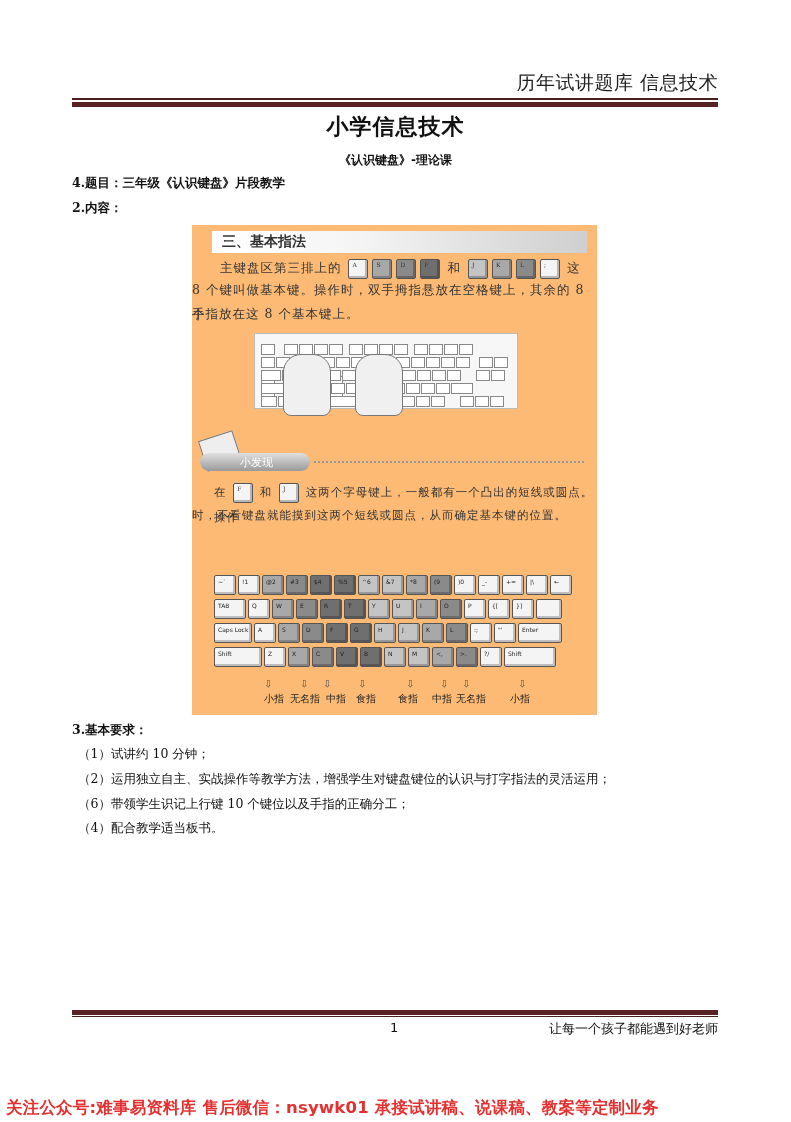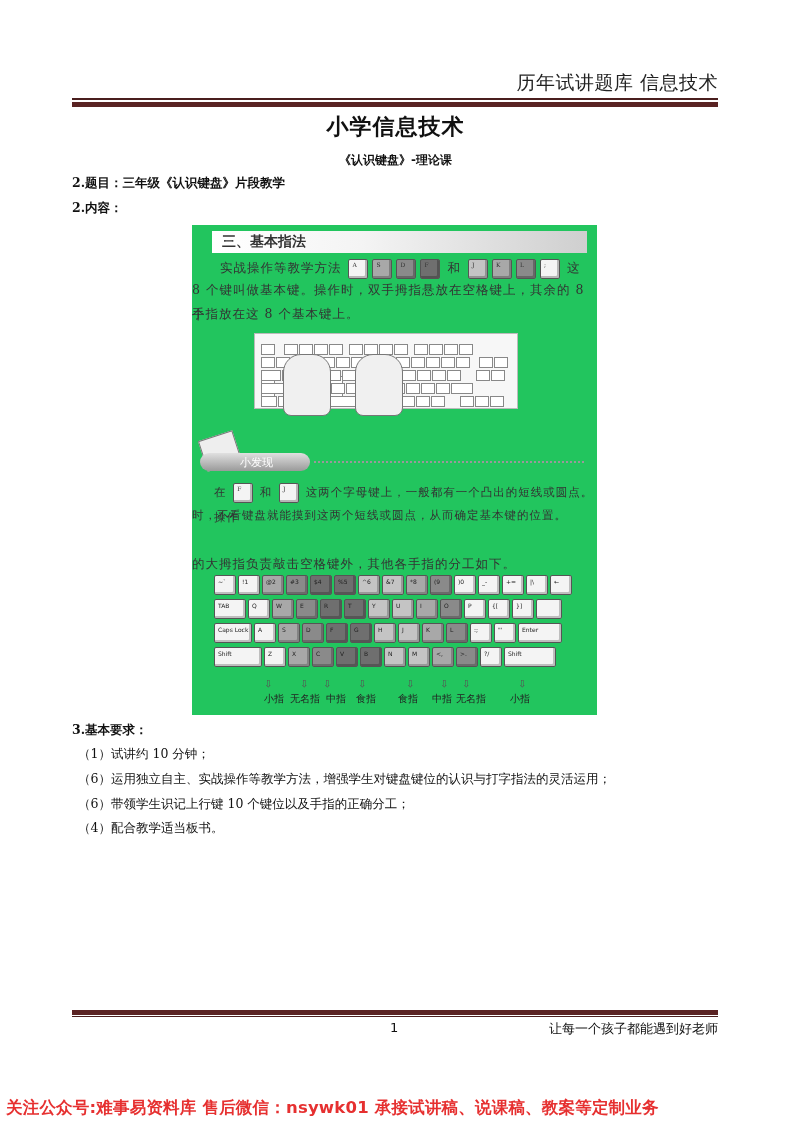--- a/index.html
+++ b/index.html
@@ -12,21 +12,21 @@
   .rule .thin { height:2px; background:#4a1e1e; }
   .rule .thick { height:5px; background:#5a2323; margin-top:2px; }
   .doc-title { left:0; width:791px; top:112px; text-align:center;
                font-family:"DejaVu Sans","Liberation Sans",sans-serif; font-weight:bold;
                font-size:22px; letter-spacing:1px; }
   .doc-sub { left:0; width:791px; top:152px; text-align:center; font-size:12px; font-weight:bold; }
   .sec { left:72px; font-size:12.5px; font-weight:bold; }
   .req { left:78px; font-size:12.5px; }
 
   
-  .scan { left:192px; top:225px; width:405px; height:490px; background:#22c55e; }
+  .scan { left:192px; top:225px; width:405px; height:490px; background:#fdba74; }
   .scan-h { left:20px; top:6px; width:375px; height:22px;
             background:linear-gradient(90deg,#ffffff 0%,#f4f4f4 40%,#cfcfcf 100%); }
   .scan-h span { position:absolute; left:10px; top:2px; font-family:"DejaVu Sans","Liberation Sans",sans-serif;
                  font-weight:bold; font-size:14px; color:#333; }
   .scan-p { font-size:12.5px; color:#333; line-height:25px; letter-spacing:1px; }
   .kc { display:inline-block; width:18px; height:18px; border:1px solid #555; border-radius:2px;
         vertical-align:middle; margin:0 2px; box-shadow:inset -2px -2px 0 rgba(0,0,0,0.25); font-size:6px;
         line-height:9px; text-indent:3px; color:#333; }
   .kb1 { left:62px; top:108px; width:262px; height:74px; border:1px solid #bbb; background:#f7f7f7; }
   .kb1 .row { position:absolute; left:6px; height:10px; }
@@ -62,30 +62,30 @@
 
 <div class="abs hdr-title">历年试讲题库  信息技术</div>
 <div class="abs rule" style="top:98px;">
   <div class="thin"></div>
     <div class="thick"></div>
 </div>
 
 <div class="abs doc-title">小学信息技术</div>
 <div class="abs doc-sub">《认识键盘》-理论课</div>
 
-<div class="abs sec" style="top:175px;">2.题目：三年级《认识键盘》片段教学</div>
+<div class="abs sec" style="top:175px;">4.题目：三年级《认识键盘》片段教学</div>
 <div class="abs sec" style="top:200px;">2.内容：</div>
 
 <div class="abs scan">
   <div class="abs scan-h">
     <span>三、基本指法</span>
   </div>
 
   <div class="abs scan-p" style="left:28px; top:30px; width:380px;">
-    <span>实战操作等教学方法</span>
+    <span>主键盘区第三排上的</span>
     <span class="kc s0">A</span><span class="kc s2">S</span><span class="kc s3">D</span><span class="kc s4">F</span>
     <span>和</span>
     <span class="kc s1">J</span><span class="kc s2">K</span><span class="kc s3">L</span><span class="kc s0">;</span>
     <span>这</span>
   </div>
   <div class="abs scan-p" style="left:0; top:52px;">8 个键叫做基本键。操作时，双手拇指悬放在空格键上，其余的 8 个</div>
   <div class="abs scan-p" style="left:0; top:76px;">手指放在这 8 个基本键上。</div>
 
   <div class="abs kb1">
     <div class="row" style="top:6px;"><span class="k"></span><span class="k" style="margin-left:8px"></span><span class="k"></span><span class="k"></span><span class="k"></span><span class="k" style="margin-left:5px"></span><span class="k"></span><span class="k"></span><span class="k"></span><span class="k" style="margin-left:5px"></span><span class="k"></span><span class="k"></span><span class="k"></span></div>
@@ -104,21 +104,20 @@
   <div class="abs dots"></div>
 
   <div class="abs scan-p" style="left:22px; top:255px; width:380px; font-size:11.5px;">
     <span>在</span>
     <span class="kc s0">F</span>
     <span>和</span>
     <span class="kc s0">J</span>
     <span>这两个字母键上，一般都有一个凸出的短线或圆点。操作</span>
   </div>
   <div class="abs scan-p" style="left:0; top:278px; font-size:11.5px;">时，不看键盘就能摸到这两个短线或圆点，从而确定基本键的位置。</div>
-  <div class="abs scan-p" style="left:0; top:326px;">的大拇指负责敲击空格键外，其他各手指的分工如下。</div>
 
   <div class="abs kb2">
       <div class="r" style="top: 0px;">
         <div class="key s0" style="width: 22px;">~`</div>
         <div class="key s0" style="width: 22px;">!1</div>
         <div class="key s2" style="width: 22px;">@2</div>
         <div class="key s3" style="width: 22px;">#3</div>
         <div class="key s4" style="width: 22px;">$4</div>
         <div class="key s4" style="width: 22px;">%5</div>
         <div class="key s1" style="width: 22px;">^6</div>
@@ -193,21 +192,21 @@
     <span class="f" style="left:164px">食指</span>
     <span class="f" style="left:206px">食指</span>
     <span class="f" style="left:240px">中指</span>
     <span class="f" style="left:264px">无名指</span>
     <span class="f" style="left:318px">小指</span>
   </div>
 </div>
 
 <div class="abs sec" style="top:722px;text-align:right;">3.基本要求：</div>
 <div class="abs req" style="top:746px;">（1）试讲约 10 分钟；</div>
-<div class="abs req" style="top:771px;">（6）运用独立自主、实战操作等教学方法，增强学生对键盘键位的认识与打字指法的灵活运用；</div>
+<div class="abs req" style="top:771px;">（2）运用独立自主、实战操作等教学方法，增强学生对键盘键位的认识与打字指法的灵活运用；</div>
 <div class="abs req" style="top:796px;">（6）带领学生识记上行键 10 个键位以及手指的正确分工；</div>
 <div class="abs req" style="top:820px;">（4）配合教学适当板书。</div>
 
 <div class="abs rule" style="top:1010px;">
   <div class="thick" style="margin-top:0"></div>
     <div class="thin" style="margin-top:1px;height:1px;"></div>
 </div>
 <div class="abs footer-num">1</div>
 <div class="abs footer-slogan">让每一个孩子都能遇到好老师</div>
 <div class="abs promo">关注公众号:难事易资料库  售后微信：nsywk01  承接试讲稿、说课稿、教案等定制业务</div>

